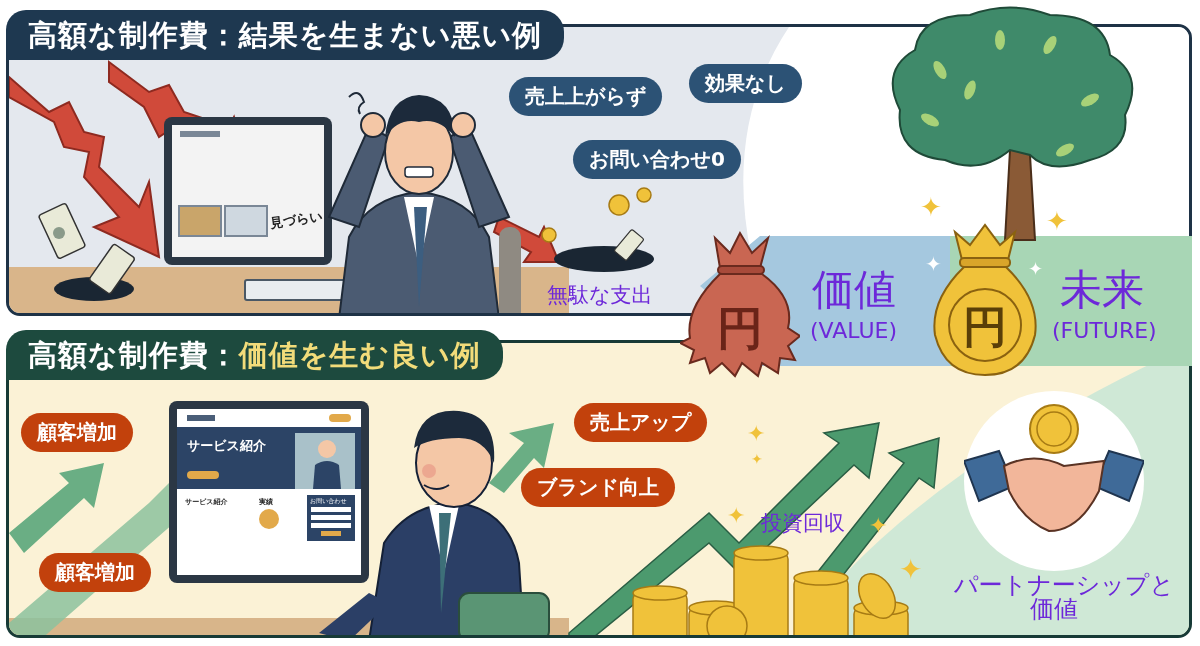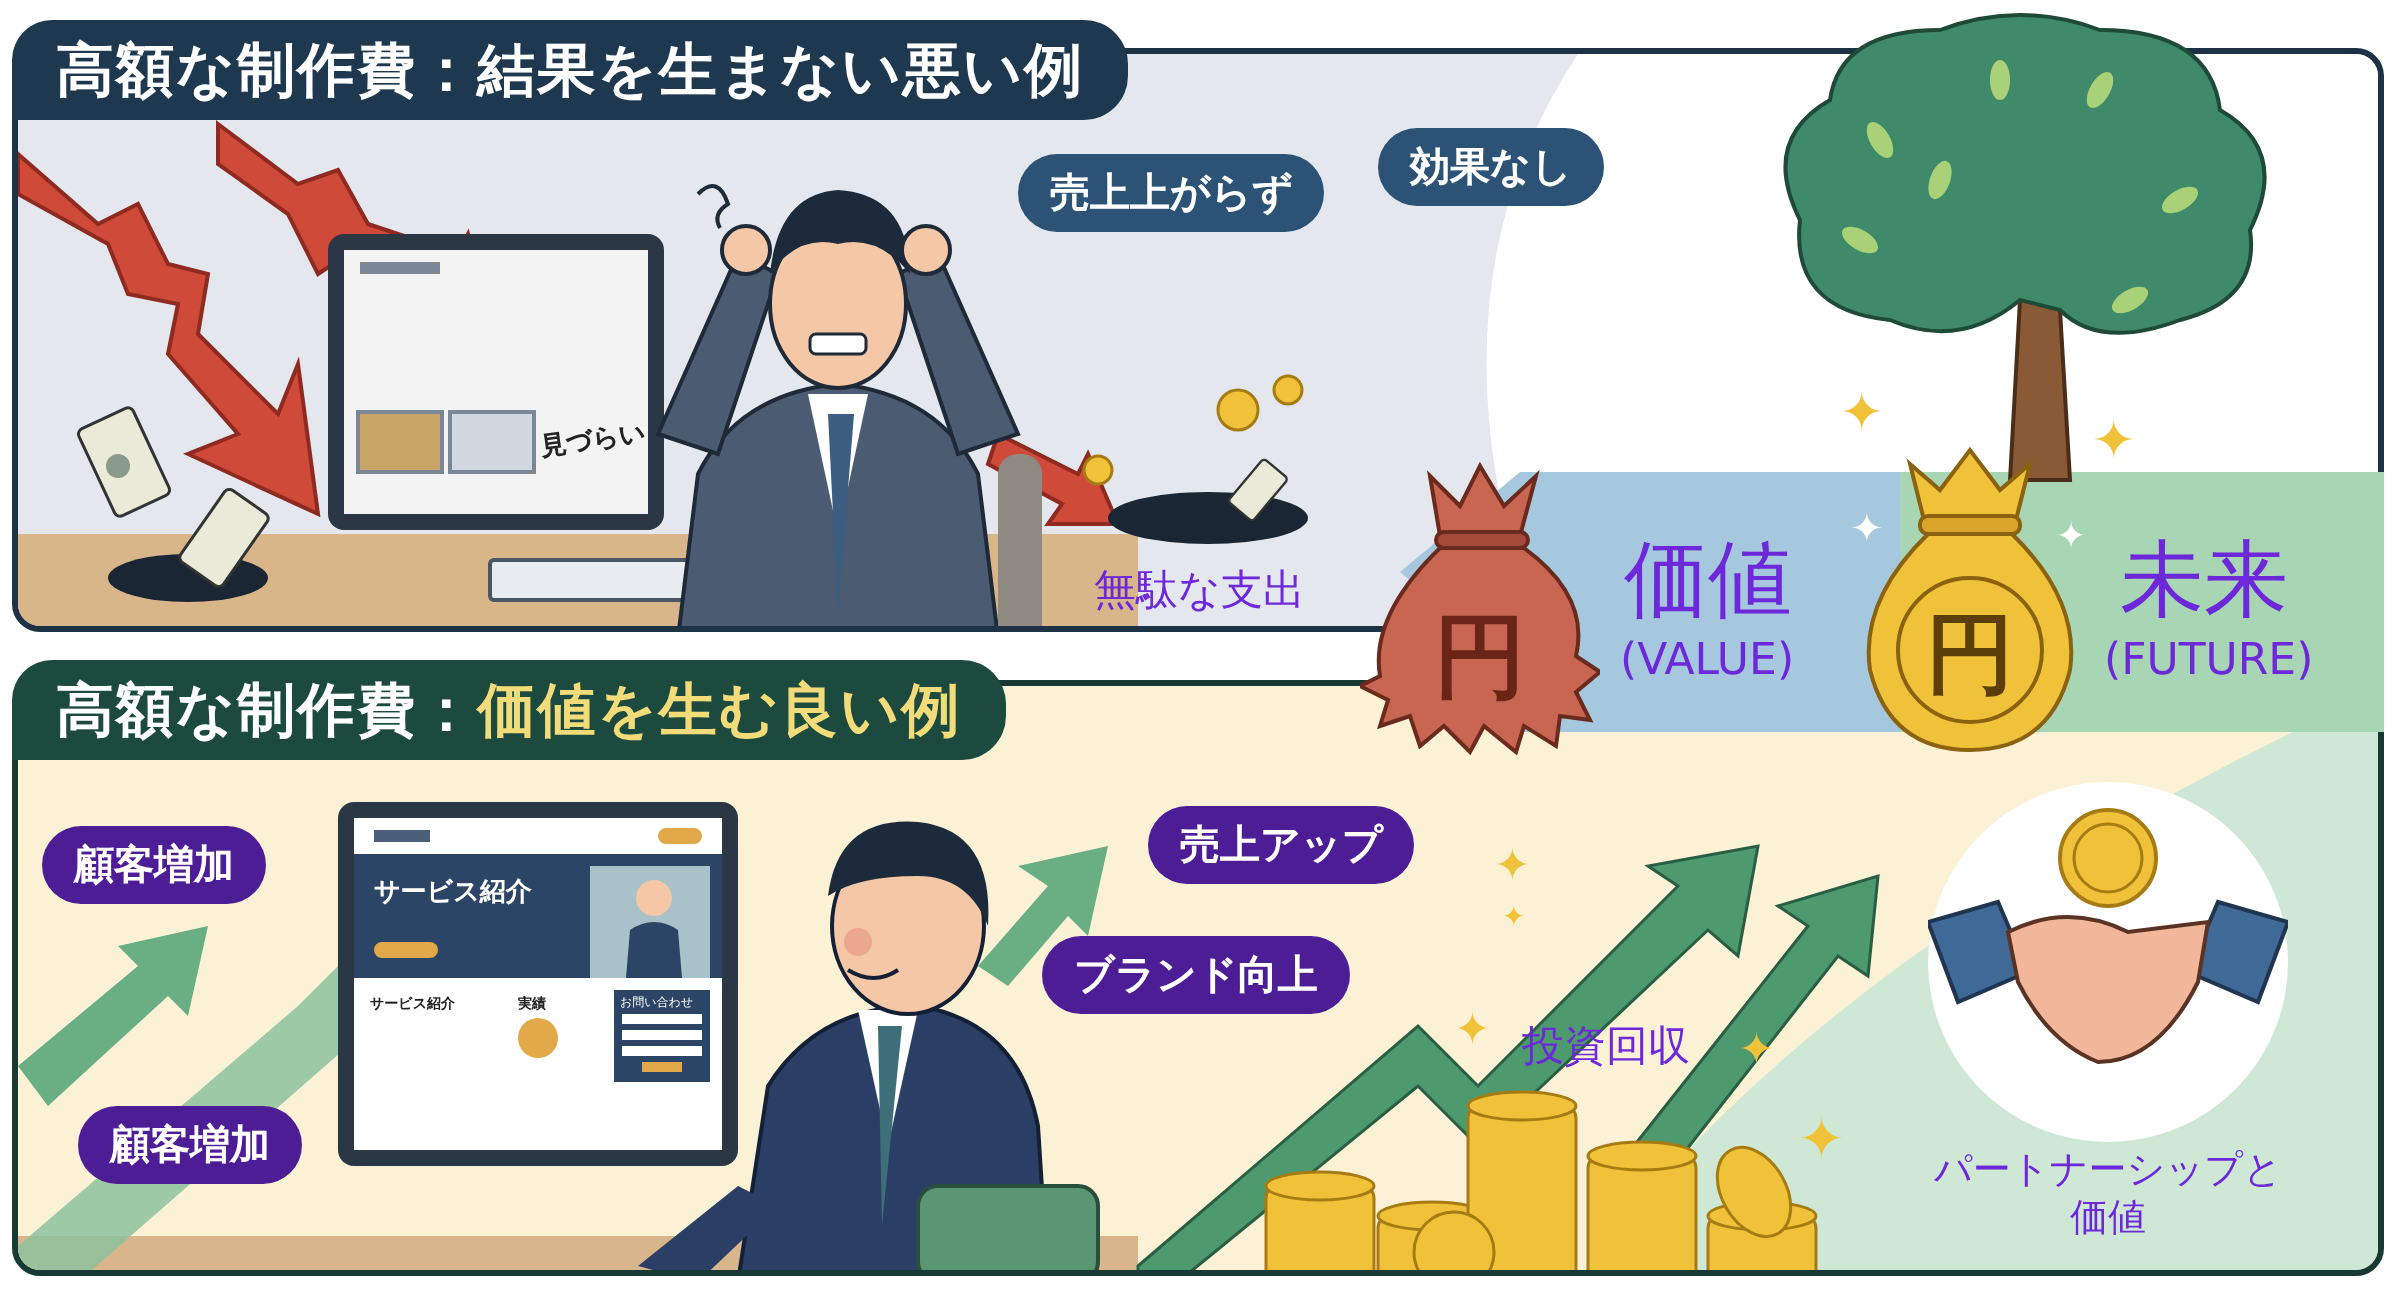--- a/index.html
+++ b/index.html
@@ -26,21 +26,21 @@
     padding: 0 22px; letter-spacing: 1px; white-space: nowrap; text-align: right;
   }
   .title-bad { left: 6px; top: 10px; background: #1e3850; }
   .title-good { left: 6px; top: 330px; background: #1d4a3e; }
   .title-good .accent { color: #f2dc7a; }
   .pill {
     position: absolute; color: #fff; font-weight: bold; font-size: 20px;
     border-radius: 22px; padding: 6px 16px; white-space: nowrap;
   }
   .pill-blue { background: #2c5275; }
-  .pill-green { background: #4c1d95; }
+  .pill-green { background: #c2410c; }
   .label-dark { position: absolute; font-weight: normal; color: #6d28d9; white-space: nowrap; }
   .monitor {
     position: absolute; background: #2b3744; border-radius: 8px; padding: 8px;
     box-sizing: border-box;
   }
   .screen { background: #f3f3f3; width: 100%; height: 100%; position: relative; overflow: hidden; }
   .sparkle { position: absolute; color: #f0c23a; font-size: 22px; }
 </style>
 </head>
 <body>
@@ -88,20 +88,21 @@
     <circle cx="64" cy="58" r="12" fill="#f4c7a6" stroke="#1f2a38" stroke-width="2"></circle>
     <circle cx="154" cy="58" r="12" fill="#f4c7a6" stroke="#1f2a38" stroke-width="2"></circle>
     <rect x="96" y="100" width="28" height="10" rx="3" fill="#fff" stroke="#1f2a38" stroke-width="1.5"></rect>
     <path d="M40,30 q10,-10 15,5 q-8,5 -4,12" fill="none" stroke="#1f2a38" stroke-width="2"></path>
   </svg>
 
   <div class="abs" style="left:490px;top:200px;width:22px;height:90px;background:#8f8a82;border-radius:10px 10px 0 0;"></div>
 
   <div class="pill pill-blue" style="left:680px;top:37px;">効果なし</div>
   <div class="pill pill-blue" style="left:500px;top:50px;">売上上がらず</div>
+  <div class="pill pill-blue" style="left:564px;top:113px;">お問い合わせ0</div>
 
   <svg class="abs" style="left:520px;top:160px" width="140" height="90">
     <circle cx="20" cy="48" r="7" fill="#f0c23a" stroke="#a77b14" stroke-width="1.5"></circle>
     <circle cx="90" cy="18" r="10" fill="#f0c23a" stroke="#a77b14" stroke-width="1.5"></circle>
     <circle cx="115" cy="8" r="7" fill="#f0c23a" stroke="#a77b14" stroke-width="1.5"></circle>
     <ellipse cx="75" cy="72" rx="50" ry="13" fill="#1a2633"></ellipse>
     <rect x="92" y="44" width="16" height="28" rx="2" transform="rotate(40 100 58)" fill="#e9ead8" stroke="#333" stroke-width="1.2"></rect>
   </svg>
   <div class="label-dark" style="left:538px;top:254px;font-size:21px;">無駄な支出</div>
 </div>
@@ -191,21 +192,21 @@
 
   <div class="abs" style="left:955px;top:48px;width:180px;height:180px;border-radius:50%;background:#ffffff;">
     <svg width="180" height="180">
       <circle cx="90" cy="38" r="24" fill="#f0c23a" stroke="#a77b14" stroke-width="2"></circle>
       <circle cx="90" cy="38" r="17" fill="none" stroke="#a77b14" stroke-width="1.5"></circle>
       <path d="M0,70 L35,60 L50,95 L15,110 Z" fill="#3f6a98" stroke="#1f3550" stroke-width="2"></path>
       <path d="M180,70 L145,60 L130,95 L165,110 Z" fill="#3f6a98" stroke="#1f3550" stroke-width="2"></path>
       <path d="M40,75 Q70,60 100,75 L140,70 L135,100 Q115,140 85,140 Q60,130 45,100 Z" fill="#f2b69a" stroke="#5a3324" stroke-width="2"></path>
     </svg>
   </div>
-  <div class="label-dark" style="left:945px;top:230px;font-size:19px;width:200px;text-align:center;line-height:24px;">
+  <div class="label-dark" style="left:945px;top:230px;font-size:24px;width:200px;text-align:center;line-height:24px;">
     <div>パートナーシップと</div>
     <div>価値</div>
   </div>
 </div>
 <div class="title-bar title-good">
   <span>高額な制作費：</span><span class="accent">価値を生む良い例</span>
 </div>
 
 <svg class="abs" style="left:700px;top:236px" width="492" height="130">
   <path d="M60,0 L0,50 L60,100 L60,130 L492,130 L492,0 Z" fill="#a5c8df"></path>

